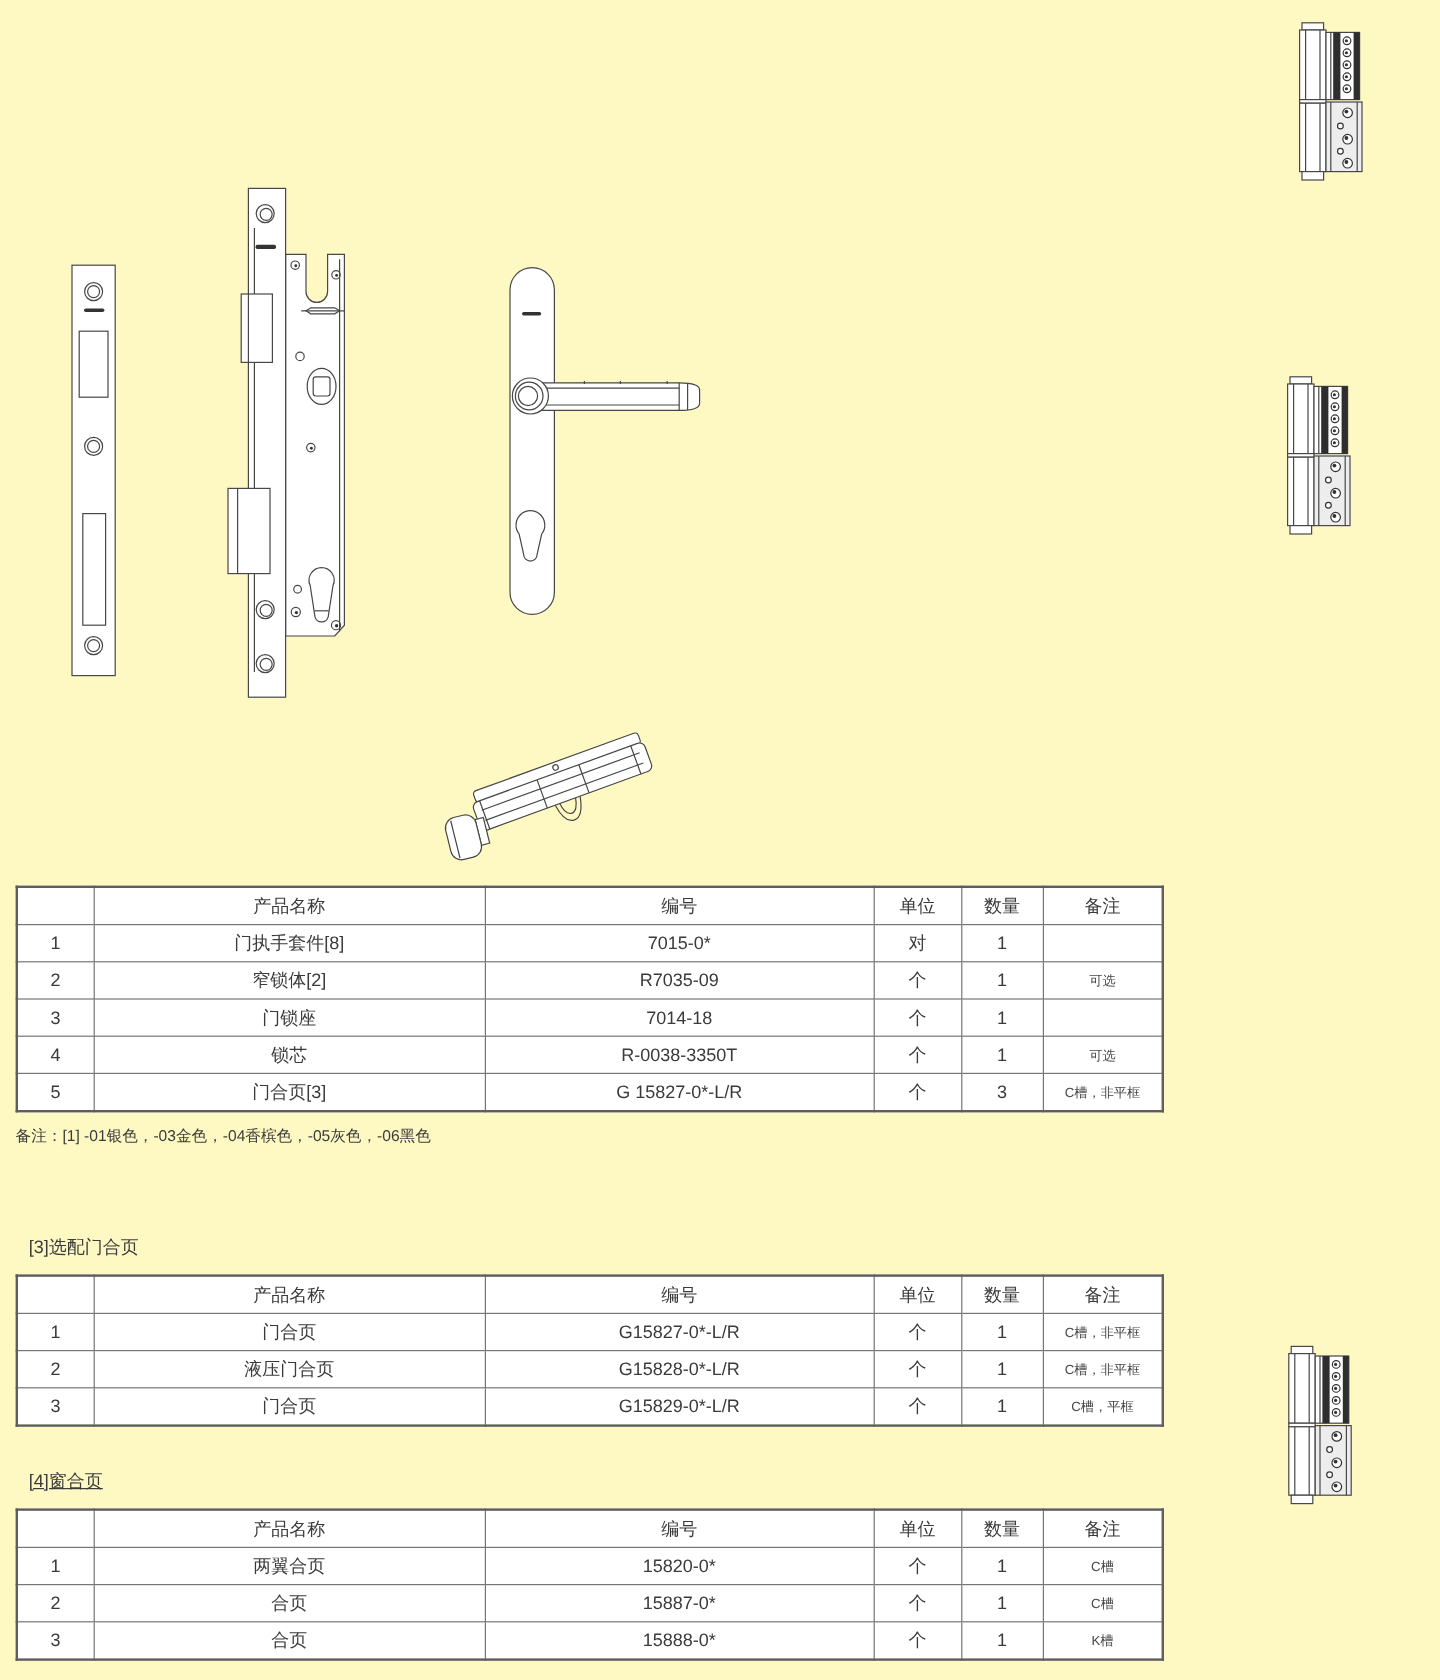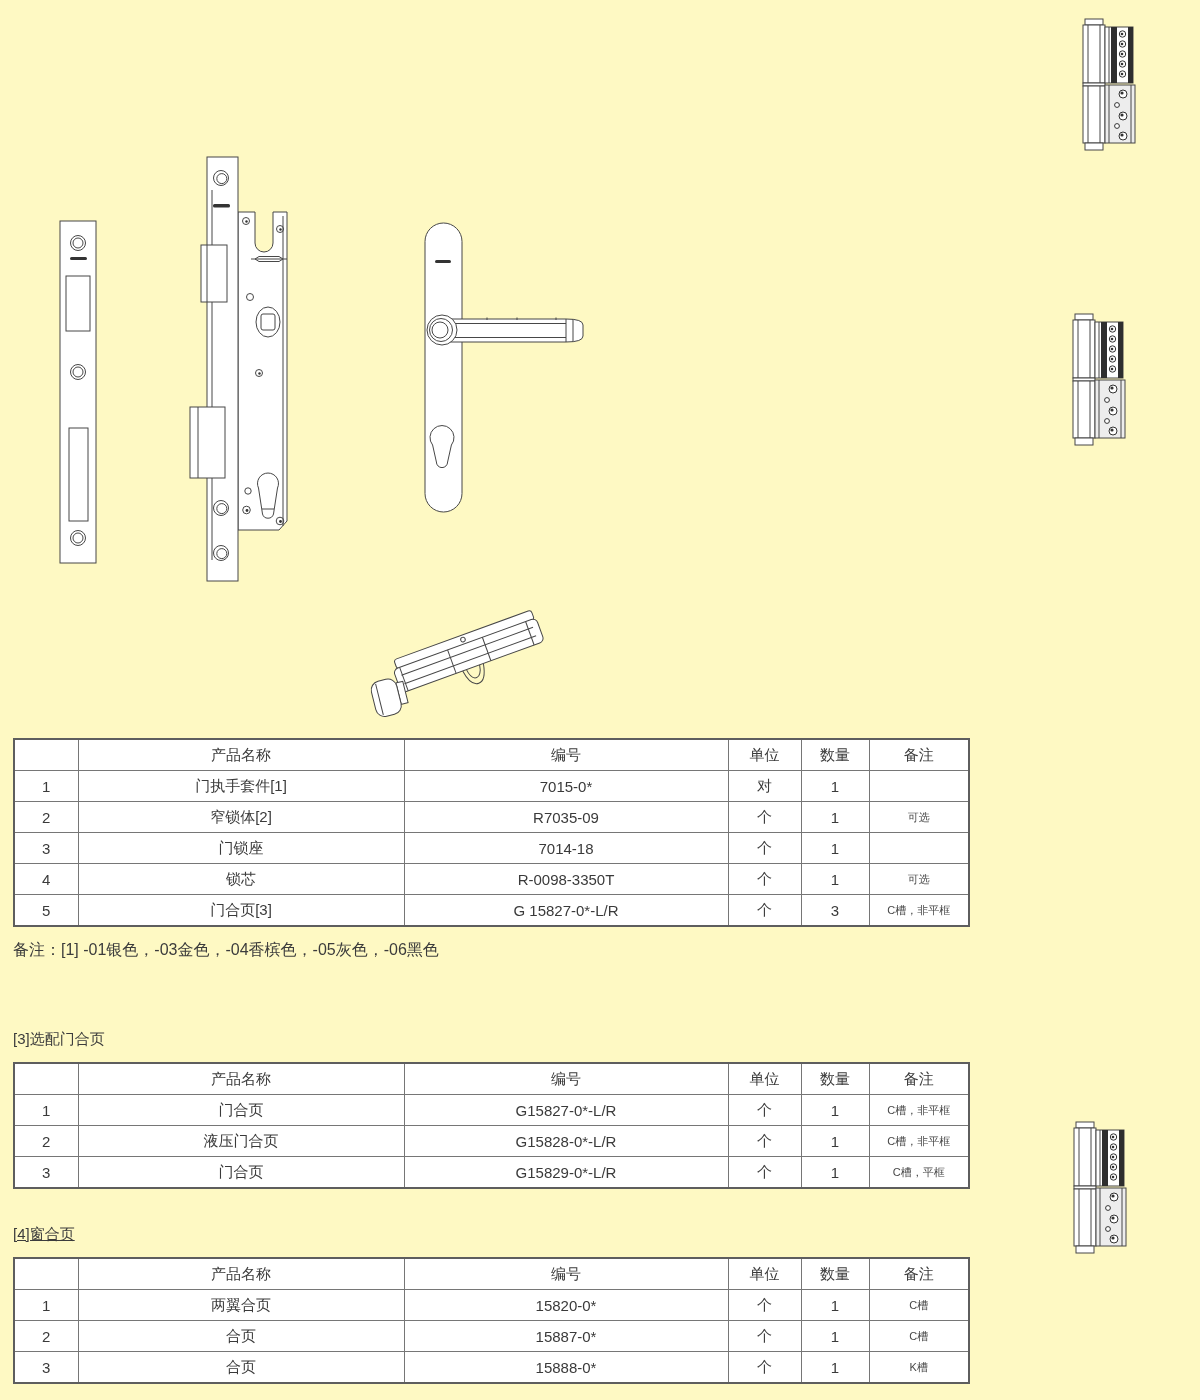--- a/index.html
+++ b/index.html
@@ -7,23 +7,23 @@
         font-family:"Liberation Sans",sans-serif;color:#3a3a3a;overflow:hidden;}
   svg.art{position:absolute;left:0;top:0;pointer-events:none;z-index:1;}
   .tbl{position:absolute;left:13px;width:955px;z-index:2;background:#fff;}
   .tbl table{border-collapse:collapse;table-layout:fixed;width:100%;border:2px solid #5e5e5e;}
   .tbl td,.tbl th{border:1px solid #767676;height:30px;text-align:center;vertical-align:middle;
         font-size:15px;font-weight:400;padding:0 2px;overflow:hidden;white-space:nowrap;color:#3a3a3a;}
   .tbl .remark{font-size:11px;color:#474747;text-align:center;}
   #table-main{top:738px;}
   #table-doorhinge{top:1062px;}
   #table-windowhinge{top:1257px;}
-  .notes{position:absolute;left:13px;top:937px;font-size:16px;line-height:1.6;z-index:2;color:#3c3c3c;}
+  .notes{position:absolute;left:13px;top:937px;font-size:13px;line-height:1.6;z-index:2;color:#3c3c3c;}
   .notes .line2{padding-left:43px;}
-  .sec{position:absolute;left:13px;font-size:15px;z-index:2;color:#3c3c3c;}
+  .sec{position:absolute;left:24px;font-size:15px;z-index:2;color:#3c3c3c;}
   #sec-doorhinge{top:1030px;}
   #sec-windowhinge{top:1225px;text-decoration:underline;}
 </style>
 </head>
 <body>
 
 <div class="page">
 
   <svg class="art" width="1200" height="1400" viewBox="0 0 1200 1400" fill="none" stroke="#474747" stroke-width="1">
 
@@ -190,21 +190,21 @@
           <th>产品名称</th>
           <th>编号</th>
           <th>单位</th>
           <th>数量</th>
           <th>备注</th>
         </tr>
       </thead>
       <tbody>
         <tr>
           <td>1</td>
-          <td>门执手套件[1]</td>
+          <td>门执手套件[8]</td>
           <td>7015-0*</td>
           <td>对</td>
           <td>1</td>
           <td class="remark"></td>
         </tr>
         <tr>
           <td>2</td>
           <td>窄锁体[2]</td>
           <td>R7035-09</td>
           <td>个</td>
@@ -215,21 +215,21 @@
           <td>3</td>
           <td>门锁座</td>
           <td>7014-18</td>
           <td>个</td>
           <td>1</td>
           <td class="remark"></td>
         </tr>
         <tr>
           <td>4</td>
           <td>锁芯</td>
-          <td>R-0098-3350T</td>
+          <td>R-0038-3350T</td>
           <td>个</td>
           <td>1</td>
           <td class="remark">可选</td>
         </tr>
         <tr>
           <td>5</td>
           <td>门合页[3]</td>
           <td>G 15827-0*-L/R</td>
           <td>个</td>
           <td>3</td>

